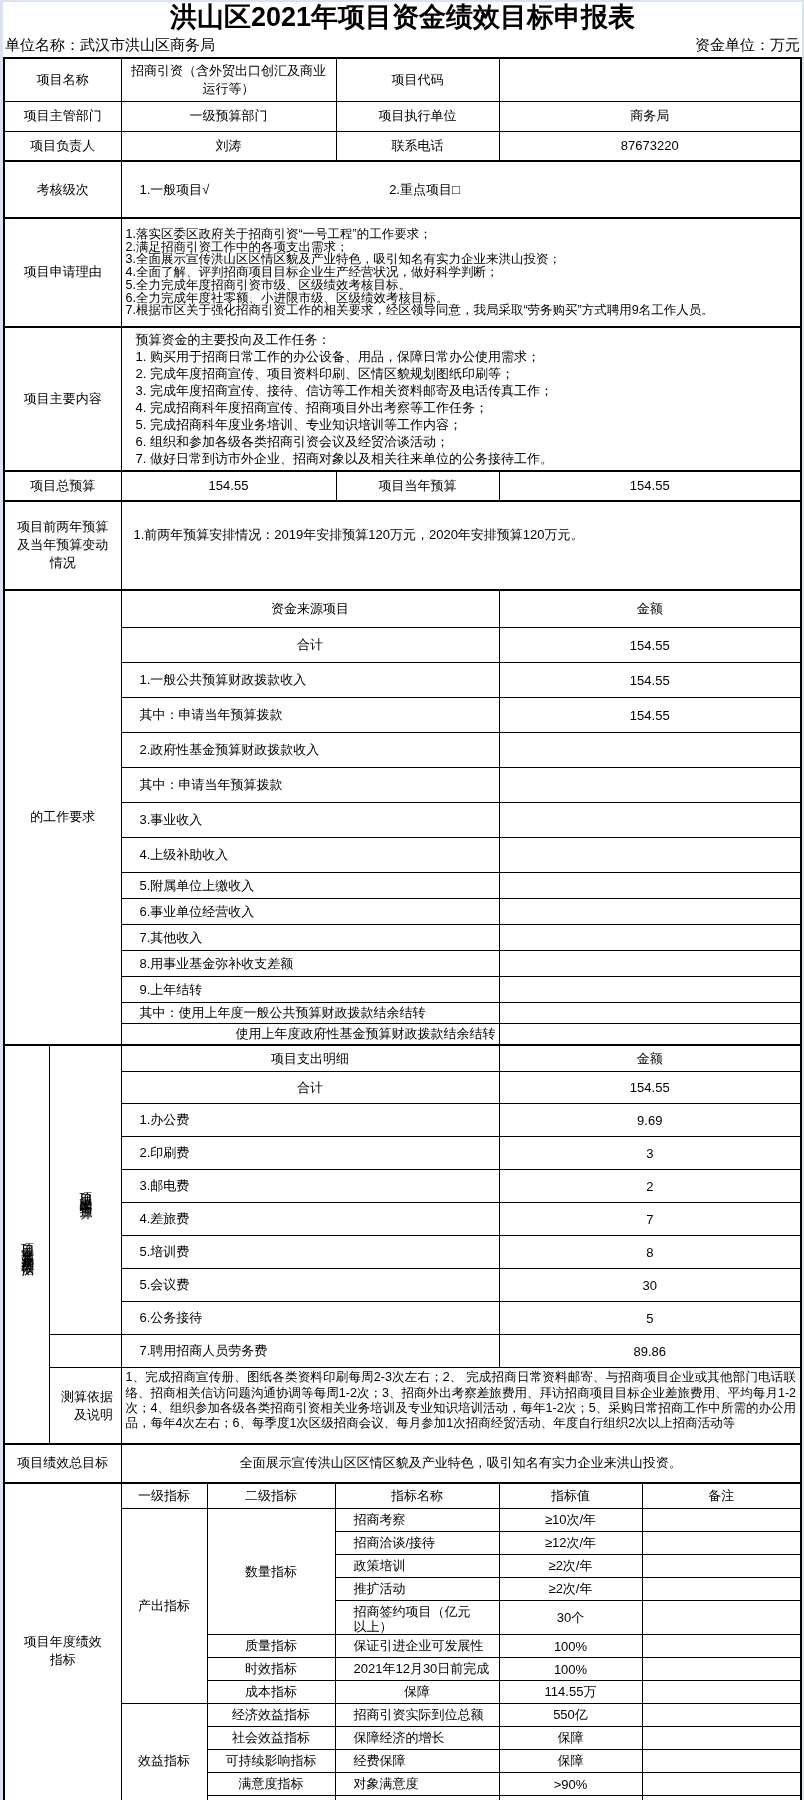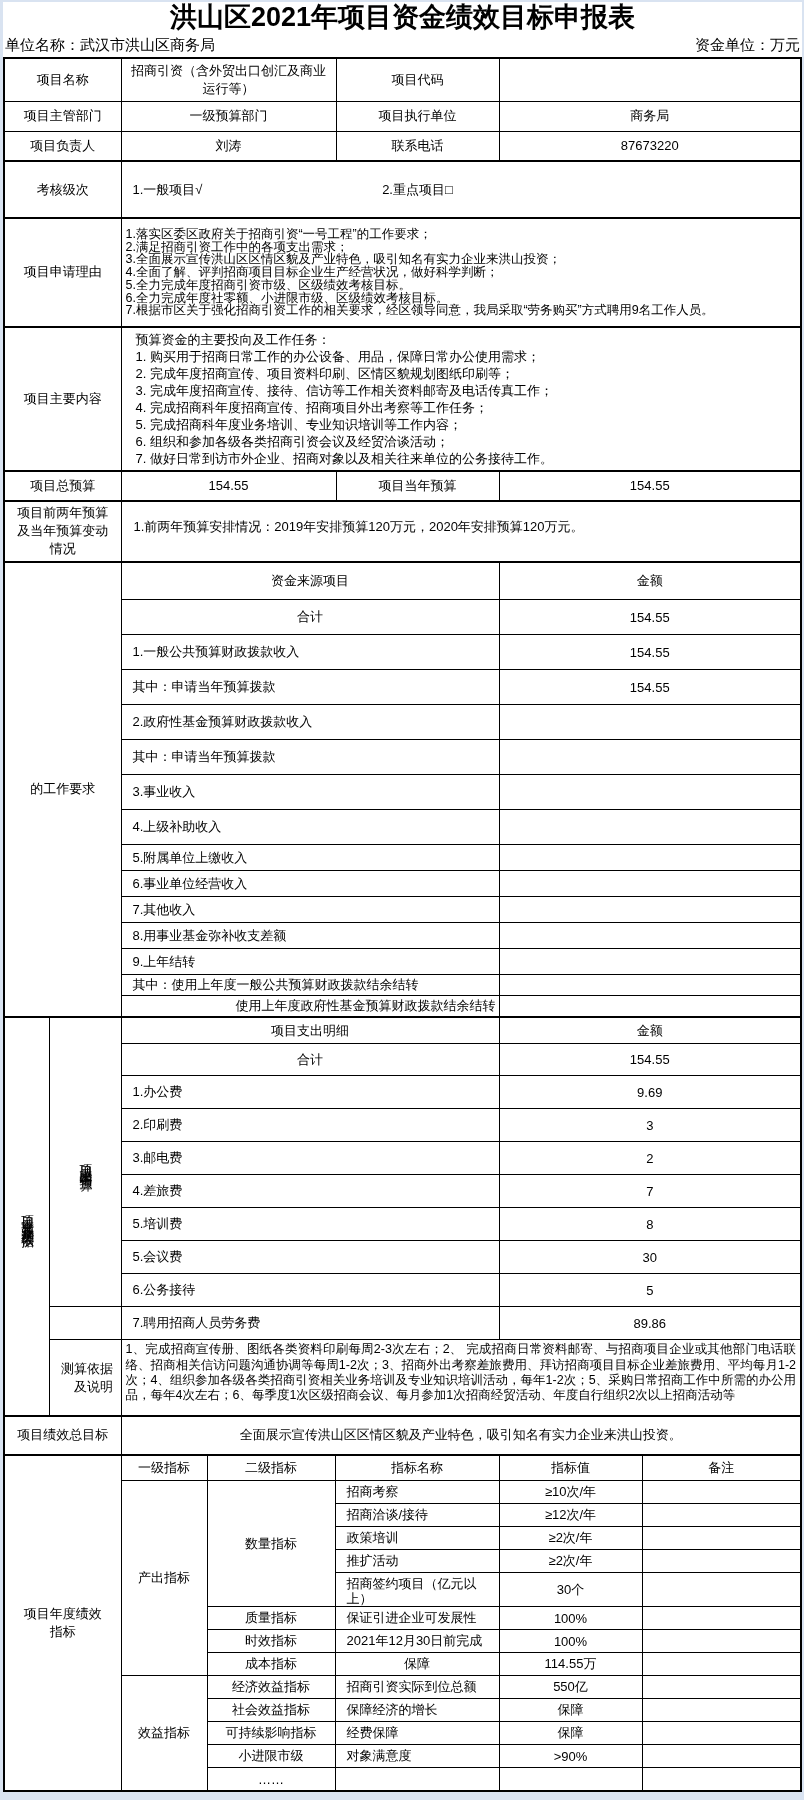--- a/index.html
+++ b/index.html
@@ -8,36 +8,36 @@
   .page{position:absolute;left:3px;top:2px;width:799px;background:#fff;}
   .title{height:31px;line-height:31px;text-align:center;font-size:27px;font-weight:bold;}
   .subtitle{height:24px;display:flex;justify-content:space-between;align-items:center;
             font-size:15px;padding:0 2px;}
   table.section{border-collapse:collapse;table-layout:fixed;width:799px;border:2px solid #000;}
   .section + .section{margin-top:-2px;}
   td{border:1px solid #000;font-size:13px;padding:0 4px;vertical-align:middle;overflow:hidden;
      word-break:break-all;}
   td.lab{text-align:center;padding:0 2px;}
   td.ctr{text-align:center;}
-  td.lt{text-align:left;padding-left:11px;}
+  td.lt{text-align:left;padding-left:18px;}
   td.right{text-align:right;padding-right:3px;}
   td.ind{}
   .pre{white-space:pre-wrap;}
   .reason-text{font-size:12.5px;line-height:12.7px;vertical-align:top;padding:9px 4px;}
   .content-text{line-height:17px;padding-left:14px;}
-  .prev-text{vertical-align:top;padding-top:16px;padding-left:12px;margin-left:36px;}
+  .prev-text{vertical-align:top;padding-top:24px;padding-left:12px;margin-left:36px;}
   .basis-text{font-size:12.5px;line-height:15.2px;vertical-align:top;padding:2px 4px;text-align:justify;}
   .vert{writing-mode:vertical-lr;text-orientation:upright;margin:0 auto;letter-spacing:2px;line-height:1.15;}
   .wrap92{width:92px;margin:0 auto;text-align:center;}
   .wrap86{width:86px;margin:0 auto;text-align:center;}
   .wrap56{width:56px;margin:0 auto;text-align:right;}
   .opt1{display:inline-block;width:246px;}
   .clipname{padding-right:18px;line-height:15px;vertical-align:top;padding-top:3px;}
   .h43{height:43px}.h30{height:30px}.h57{height:57px}.h101{height:101px}.h144{height:144px}
-  .h83{height:61px}.h38{height:38px}.h35{height:35px}.h26{height:26px}.h21{height:21px}
+  .h83{height:89px}.h38{height:38px}.h35{height:35px}.h26{height:26px}.h21{height:21px}
   .h27{height:27px}.h32{height:32px}.h33{height:33px}.h76{height:76px}.h39{height:39px}
   .h23{height:23px}.hclip{height:30px}
 </style>
 </head>
 <body>
 
 <div class="page">
 
   <div class="title">洪山区2021年项目资金绩效目标申报表</div>
 
@@ -388,21 +388,21 @@
       <td class="ctr">保障</td>
       <td></td>
     </tr>
     <tr class="h23">
       <td class="ctr">可持续影响指标</td>
       <td class="lt">经费保障</td>
       <td class="ctr">保障</td>
       <td></td>
     </tr>
     <tr class="h23">
-      <td class="ctr">小进限市级</td>
+      <td class="ctr">满意度指标</td>
       <td class="lt">对象满意度</td>
       <td class="ctr">&gt;90%</td>
       <td></td>
     </tr>
     <tr class="h23">
       <td class="ctr">……</td>
       <td class="lt"></td>
       <td class="ctr"></td>
       <td></td>
     </tr>

